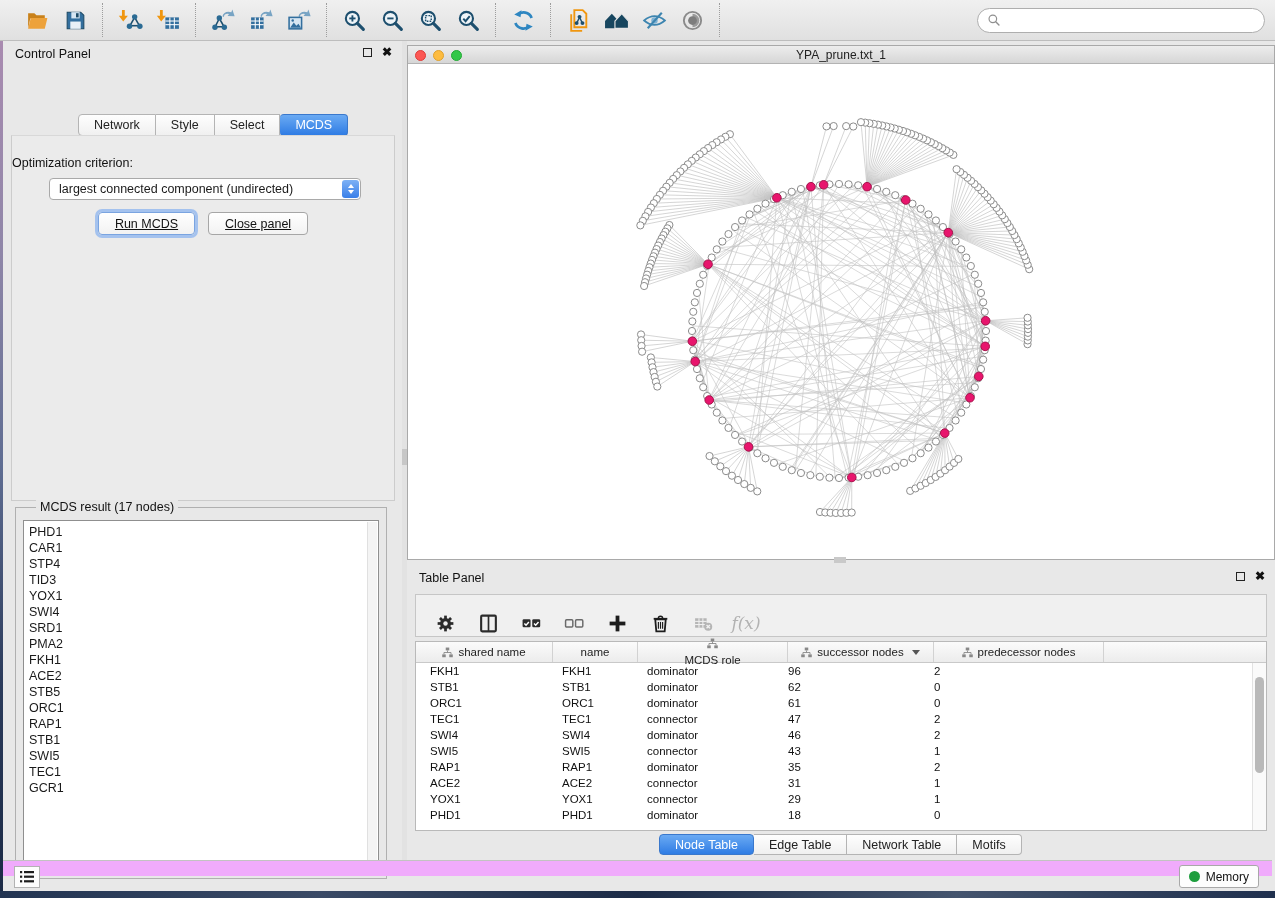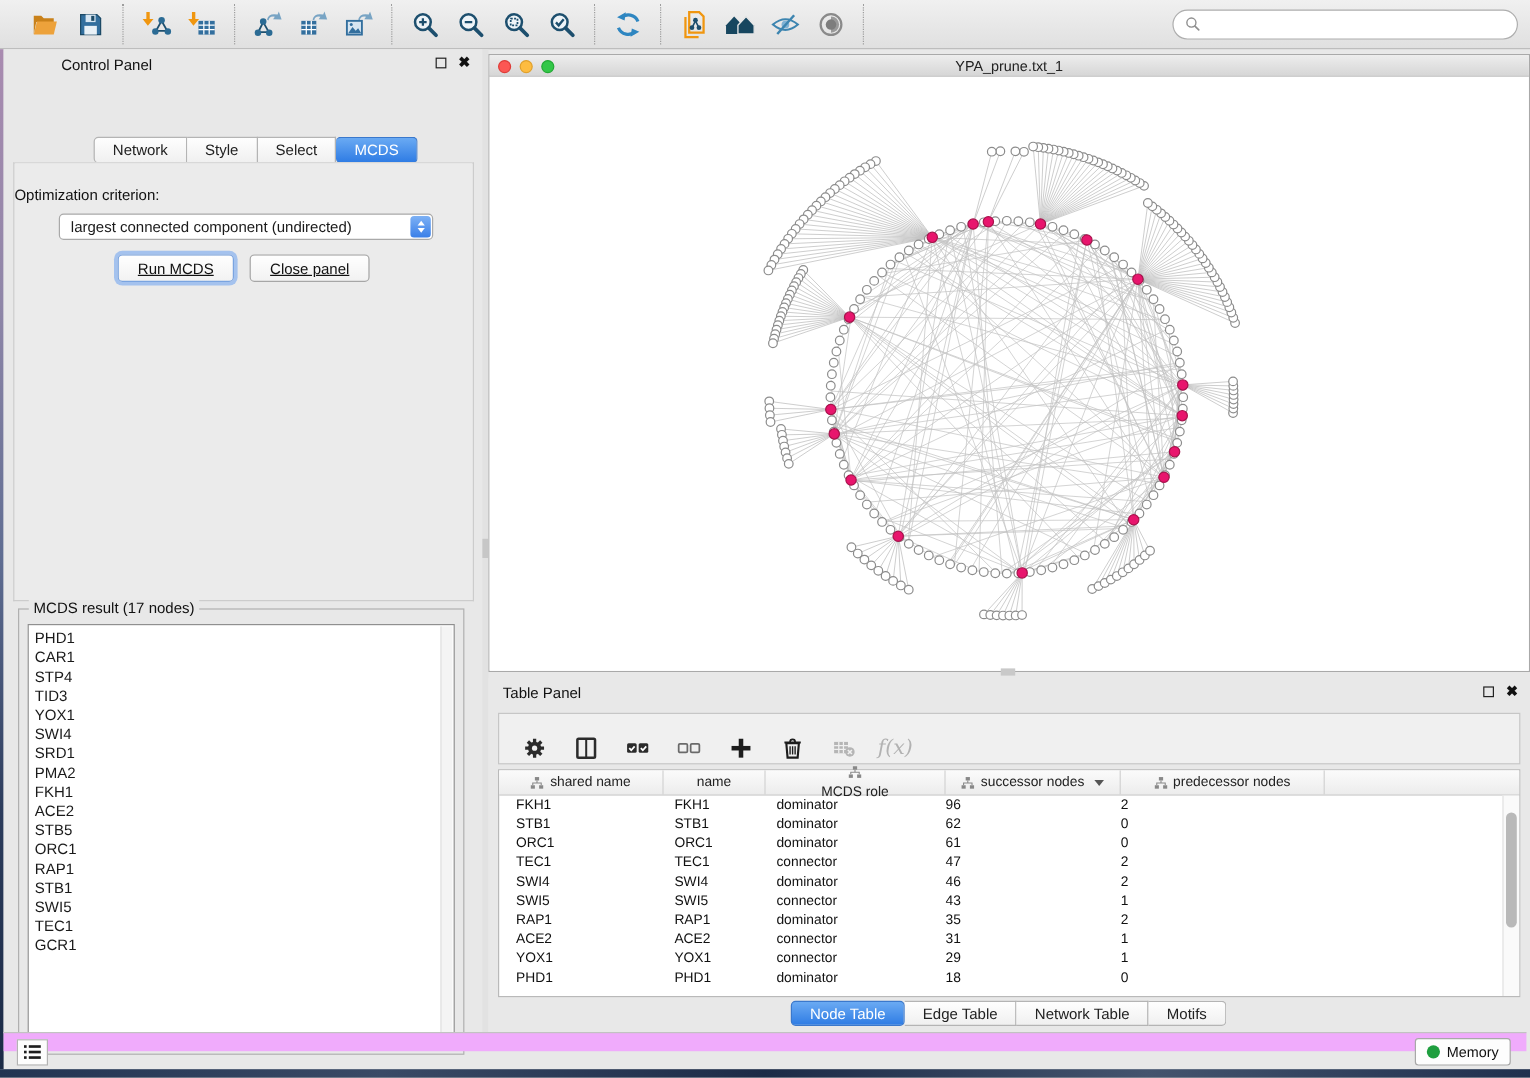--- a/index.html
+++ b/index.html
@@ -21,21 +21,21 @@
   .tb-group:last-of-type { border-right:none; }
   .tb-btn { width:30px; height:30px; display:flex; align-items:center; justify-content:center; border-radius:4px; cursor:default; }
   .tb-btn svg { width:25px; height:25px; display:block; }
   .search-wrap { margin-left:auto; display:flex; align-items:center; }
   .search-box { width:288px; height:25px; background:#fff; border:1px solid #aeaeae; border-radius:13px;
     display:flex; align-items:center; padding:0 9px; }
   .search-box svg { width:14px; height:14px; margin-right:5px; flex:none; }
   .search-box input { border:none; outline:none; flex:1; font:12px "Liberation Sans",sans-serif; background:transparent; }
 
   
-  .control-panel { position:absolute; left:3px; top:41px; width:399px; height:820px; background:#e8e8e8;padding-left:36px; }
+  .control-panel { position:absolute; left:3px; top:41px; width:399px; height:820px; background:#e8e8e8; }
   .panel-head { position:relative; height:26px; display:flex; align-items:center; padding:0 12px; }
   .panel-title { font-size:12.5px; color:#111; }
   .panel-head-icons { position:absolute; right:10px; top:6px; display:flex; gap:10px; align-items:center; }
   .float-ic { width:9px; height:9px; border:1.6px solid #222; display:inline-block; }
   .close-ic { font-size:12px; font-weight:bold; color:#111; line-height:10px; }
 
   .cp-tabs { position:absolute; left:75px; top:73px; display:flex; }
   .tab { height:22px; padding:0 15px; display:flex; align-items:center; background:linear-gradient(#fefefe,#f0f0f0);
     border:1px solid #b4b4b4; border-left-width:0; font-size:12.5px; color:#222; }
   .tab:first-child { border-left-width:1px; border-radius:4px 0 0 4px; }
@@ -50,21 +50,21 @@
   .criterion .stepper { position:absolute; right:1px; top:1px; bottom:1px; width:17px; border-radius:3px;
     background:linear-gradient(#7db1f5,#3a7fe8); display:flex; flex-direction:column; align-items:center; justify-content:center; gap:2px; }
   .arr-up { width:0; height:0; border-left:3.5px solid transparent; border-right:3.5px solid transparent; border-bottom:4.5px solid #fff; }
   .arr-dn { width:0; height:0; border-left:3.5px solid transparent; border-right:3.5px solid transparent; border-top:4.5px solid #fff; }
   .cp-buttons { position:absolute; left:0; top:76px; width:100%; display:flex; justify-content:center; gap:13px; }
   .btn { height:23px; padding:0 16px; background:linear-gradient(#ffffff,#f2f2f2); border:1px solid #a6a6a6;
     border-radius:4px; font-size:12.5px; color:#111; display:flex; align-items:center;text-decoration:underline; }
   .btn.focused { box-shadow:0 0 0 3px rgba(105,160,240,.55); border-color:#7aa4e0; }
 
   .mcds-box { position:absolute; left:12px; top:466px; width:372px; height:372px; border:1px solid #b0b0b0; }
-  .mcds-legend { position:absolute; left:8px; top:-8px; background:#e8e8e8; padding:0 4px; font-size:12.5px; color:#111; }
+  .mcds-legend { position:absolute; left:20px; top:-8px; background:#e8e8e8; padding:0 4px; font-size:12.5px; color:#111; }
   .mcds-list { position:absolute; left:7px; top:12px; right:7px; bottom:7px; background:#fff; border:1px solid #8f8f8f;
     padding:3px 0 0 5px; font-size:12.5px; line-height:16px; overflow:hidden; }
   .mcds-scroll { position:absolute; top:1px; bottom:1px; right:1px; width:10px; background:#f4f4f4; border-left:1px solid #e0e0e0; }
   .mcds-item { height:16px; }
 
   
   .v-split { position:absolute; left:402px; top:41px; width:5px; height:820px; background:#e2e2e2; }
   .v-split .handle { position:absolute; left:0; top:408px; width:5px; height:16px; background:#c7c7c7; }
   .h-split-handle { position:absolute; left:834px; top:557px; width:12px; height:6px; background:#c9c9c9; }
 

